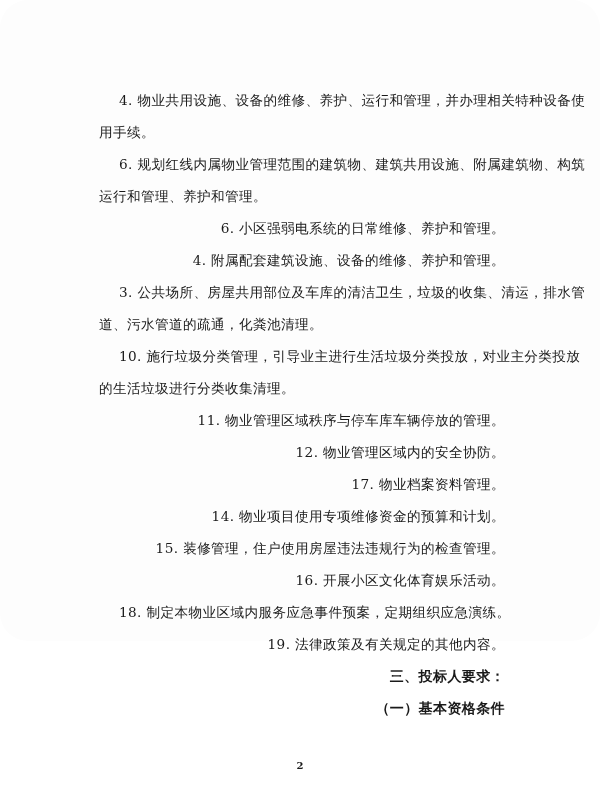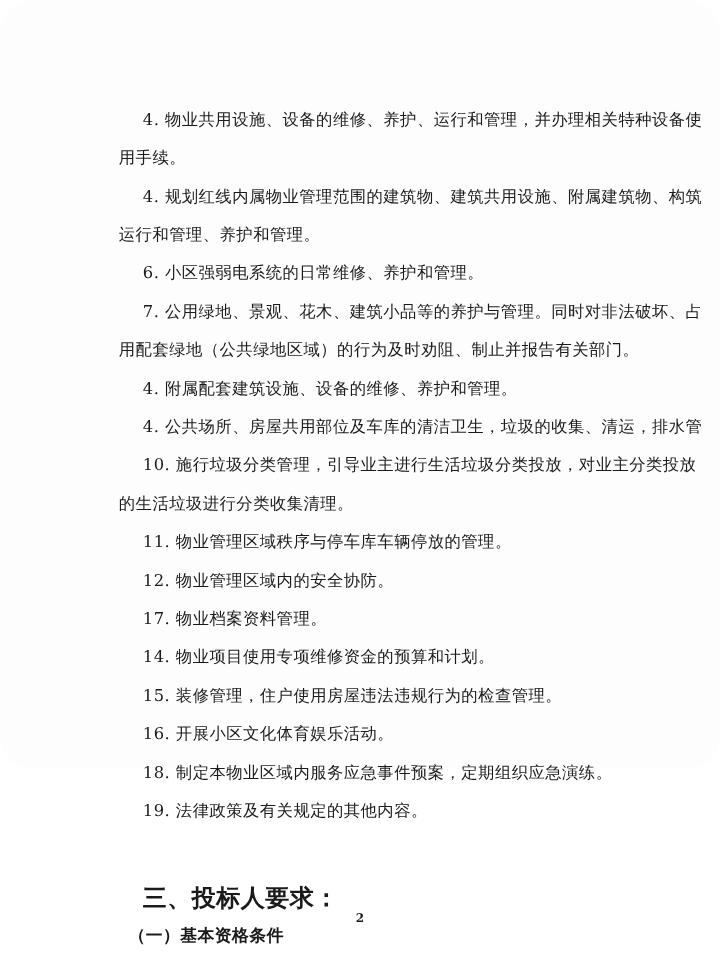--- a/index.html
+++ b/index.html
@@ -28,34 +28,34 @@
       left: 99px;
       top: 84px;
       width: 406px;
     }
     .line {
       font-size: 13.6px;
       line-height: 32px;
       height: 32px;
       white-space: nowrap;
       letter-spacing: 0.4px;
+      text-align: right;
     }
     .para {
       font-size: 13.6px;
       line-height: 32px;
       letter-spacing: 0.4px;
       text-align: justify;
     }
     .para .l1 { display: block; padding-left: 20px; white-space: nowrap; height: 32px; }
     .para .l2 { display: block; white-space: nowrap; height: 32px; }
     .indent { padding-left: 20px; }
     .heading {
       font-weight: bold;
-      font-size: 20px;
-      margin-top: 40px;
+      font-size: 14px;
     }
     .subheading {
       font-weight: bold;
       font-size: 14px;
       padding-left: 8px;
     }
     .page-number {
       position: absolute;
       left: 0;
       width: 600px;
@@ -69,31 +69,28 @@
 <body>
 
 <div class="page">
   <div class="content">
 
     <div class="para">
       <span class="l1">4. 物业共用设施、设备的维修、养护、运行和管理，并办理相关特种设备使</span>
       <span class="l2">用手续。</span>
     </div>
     <div class="para">
-      <span class="l1">4. 规划红线内属物业管理范围的建筑物、建筑共用设施、附属建筑物、构筑</span>
+      <span class="l1">6. 规划红线内属物业管理范围的建筑物、建筑共用设施、附属建筑物、构筑</span>
       <span class="l2">运行和管理、养护和管理。</span>
     </div>
     <div class="line indent">6. 小区强弱电系统的日常维修、养护和管理。</div>
-    <div class="para">
-      <span class="l1">7. 公用绿地、景观、花木、建筑小品等的养护与管理。同时对非法破坏、占</span>
-      <span class="l2">用配套绿地（公共绿地区域）的行为及时劝阻、制止并报告有关部门。</span>
-    </div>
     <div class="line indent">4. 附属配套建筑设施、设备的维修、养护和管理。</div>
     <div class="para">
-      <span class="l1">4. 公共场所、房屋共用部位及车库的清洁卫生，垃圾的收集、清运，排水管</span>
+      <span class="l1">3. 公共场所、房屋共用部位及车库的清洁卫生，垃圾的收集、清运，排水管</span>
+      <span class="l2">道、污水管道的疏通，化粪池清理。</span>
     </div>
     <div class="para">
       <span class="l1">10. 施行垃圾分类管理，引导业主进行生活垃圾分类投放，对业主分类投放</span>
       <span class="l2">的生活垃圾进行分类收集清理。</span>
     </div>
     <div class="line indent">11. 物业管理区域秩序与停车库车辆停放的管理。</div>
     <div class="line indent">12. 物业管理区域内的安全协防。</div>
     <div class="line indent">17. 物业档案资料管理。</div>
     <div class="line indent">14. 物业项目使用专项维修资金的预算和计划。</div>
     <div class="line indent">15. 装修管理，住户使用房屋违法违规行为的检查管理。</div>

